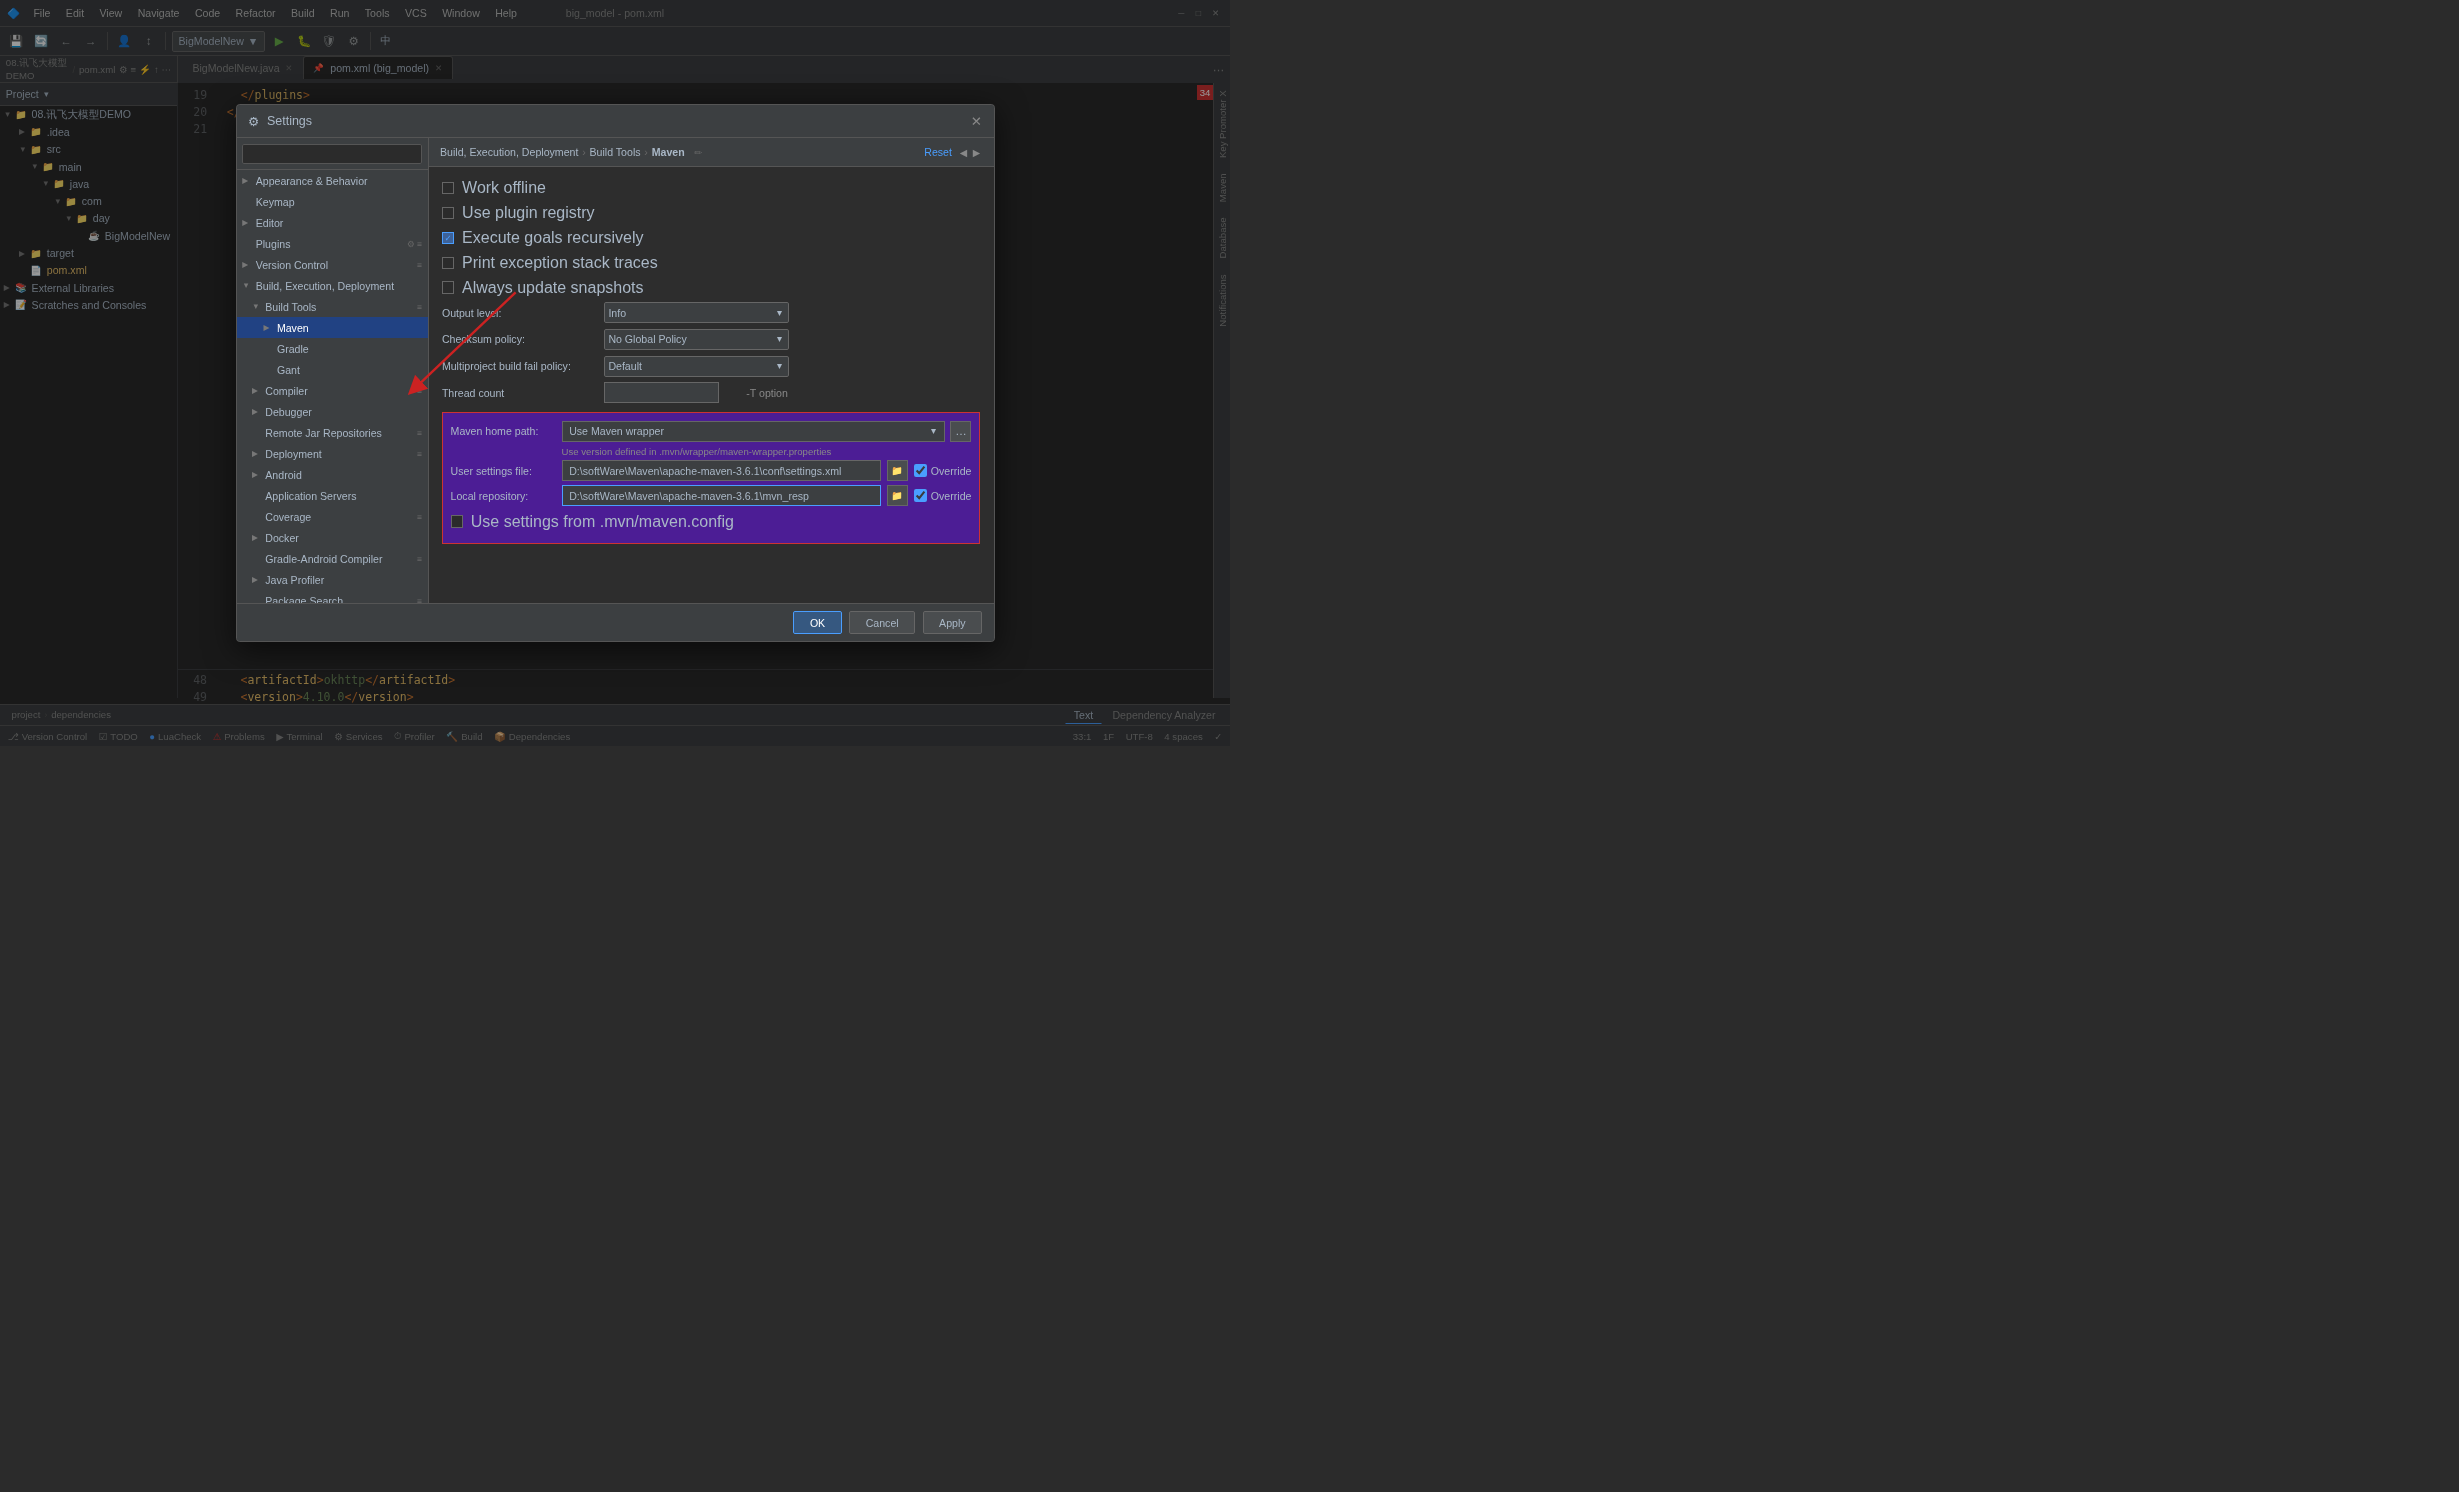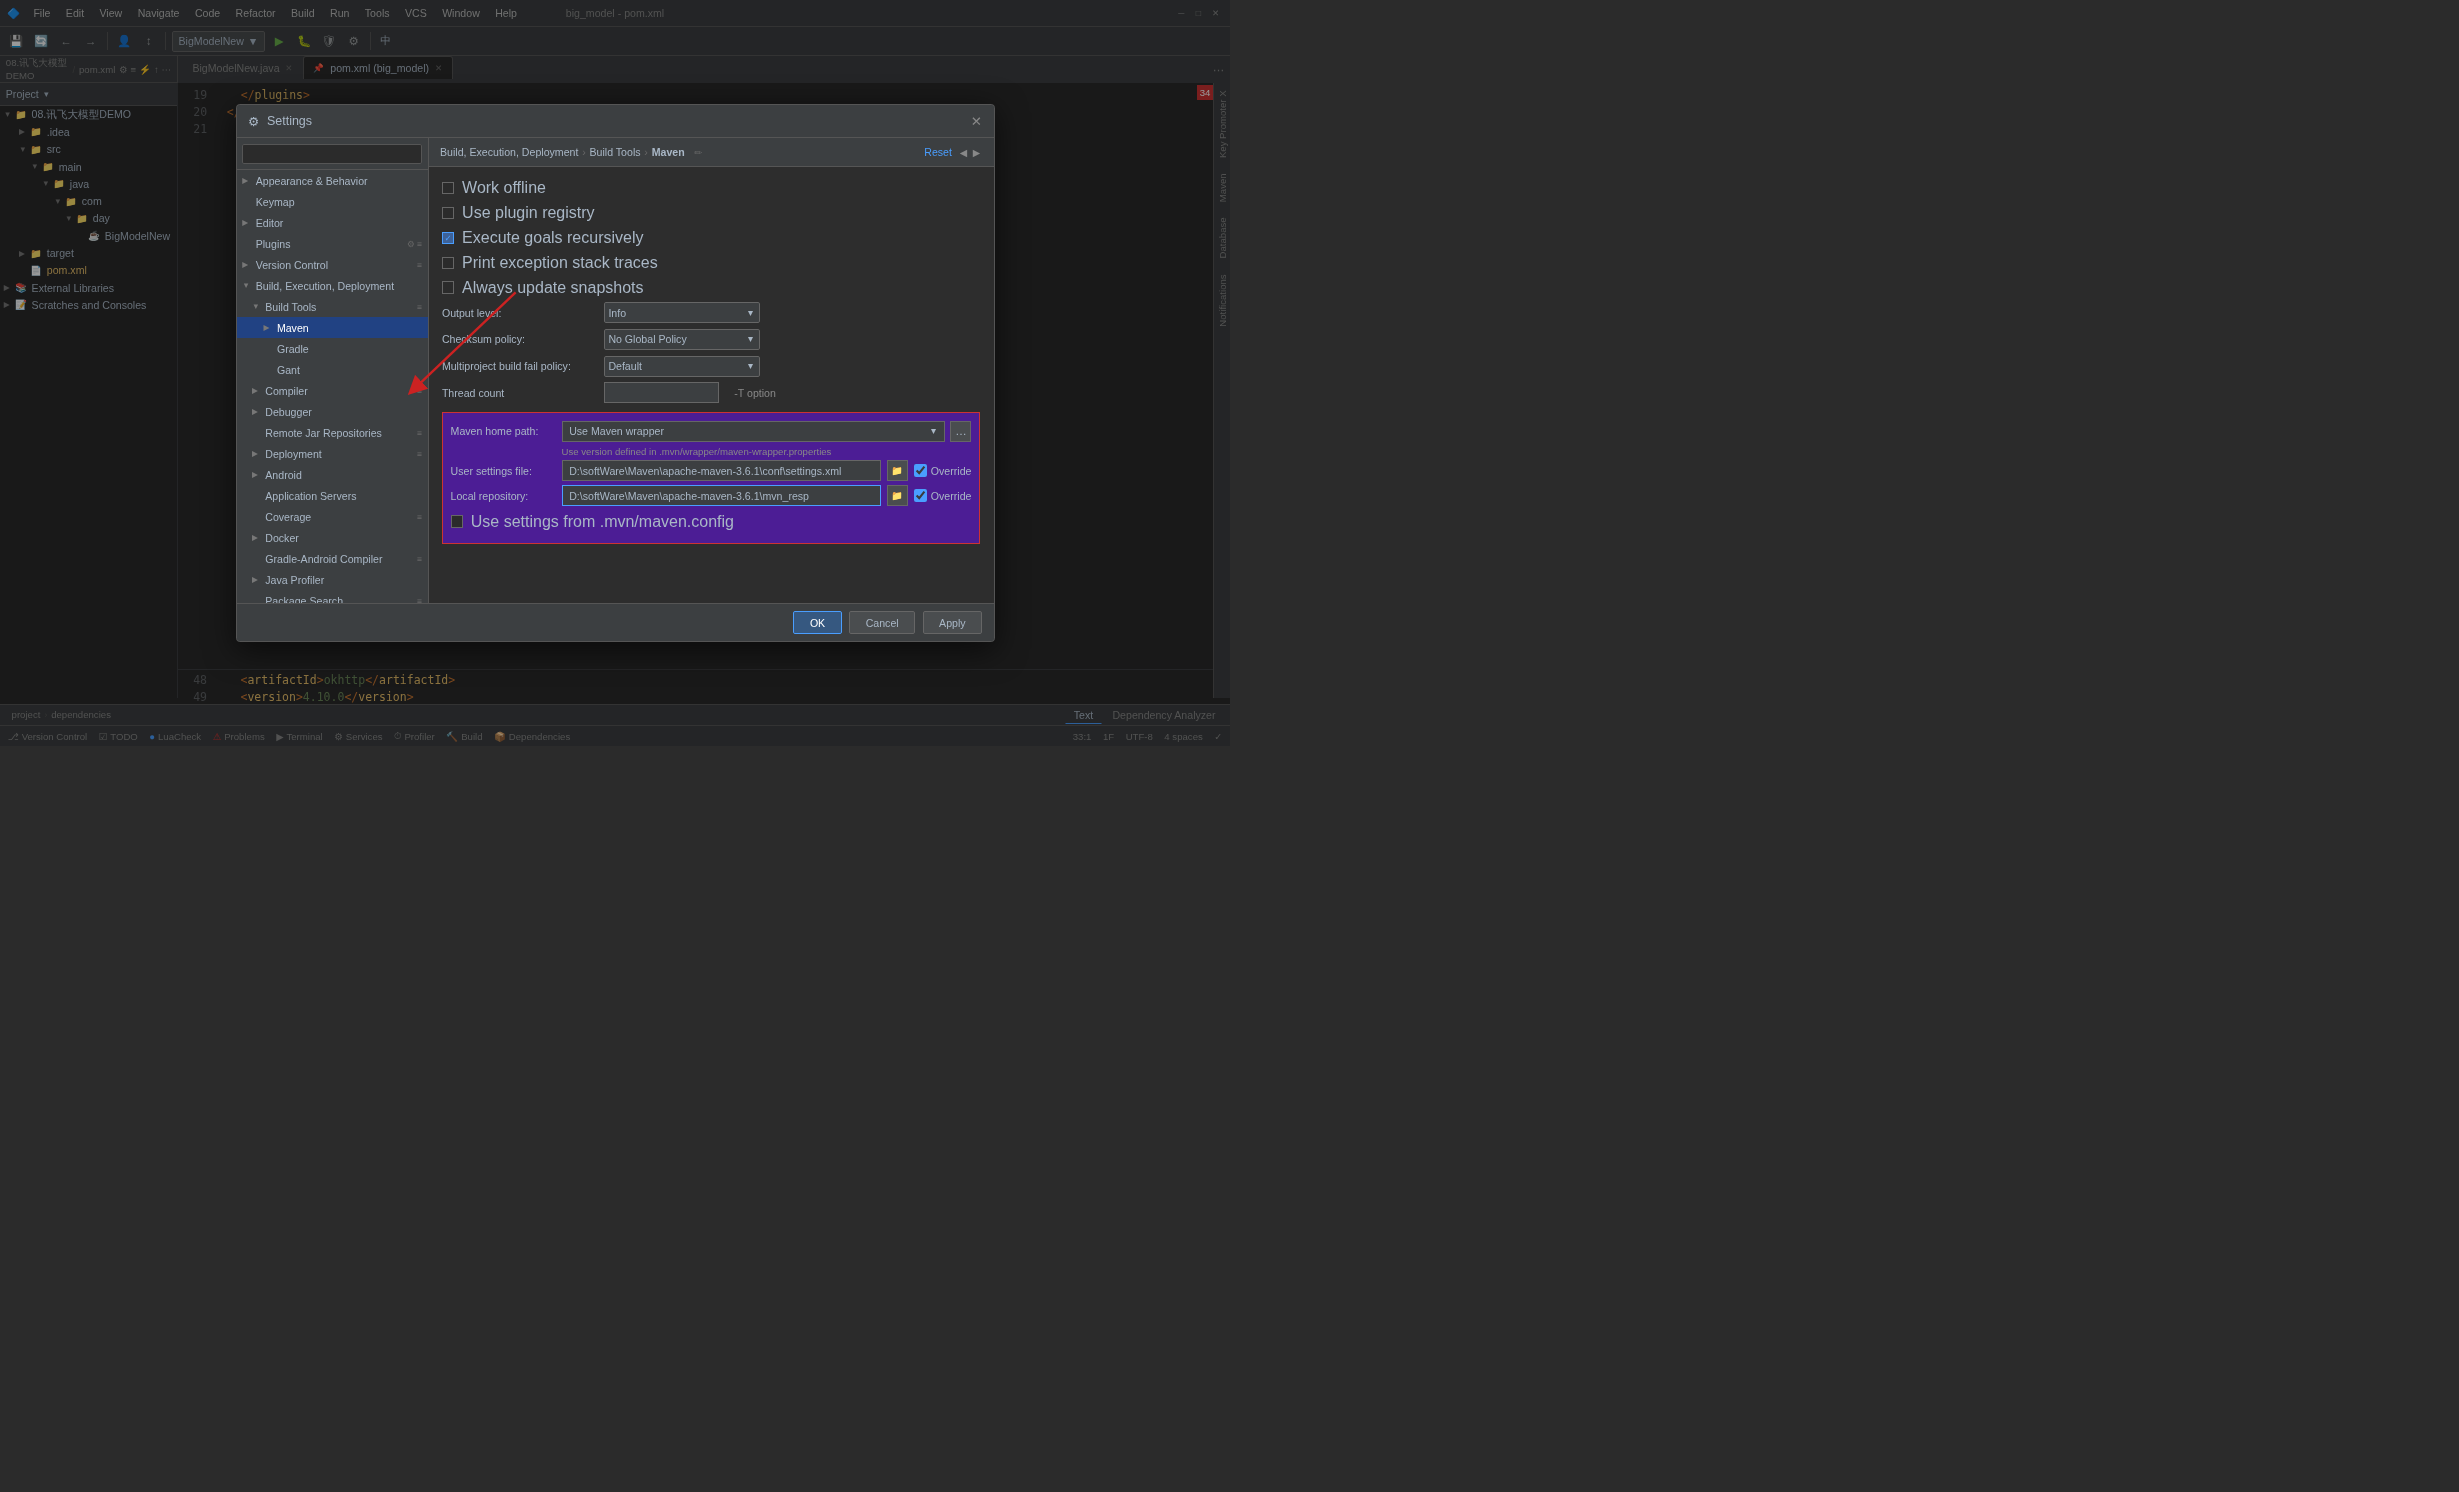--- a/index.html
+++ b/index.html
@@ -432,21 +432,21 @@
       width: 154px;
       flex-shrink: 0;
     }
     .setting-select {
       background: #3c3f41;
       border: 1px solid #666;
       color: #a9b7c6;
       font-size: 10.6px;
       padding: 1.9px 3.8px;
       height: 21px;
-      width: 156px;
+      width: 185px;
       display: flex;
       align-items: center;
       justify-content: space-between;
       cursor: pointer;
       border-radius: 1.9px;
       text-align: right;
     }
     .setting-input-field {
       background: #3c3f41;
       border: 1px solid #666;
@@ -1021,21 +1021,21 @@
           <div class="setting-dropdown-row">
             <span class="setting-field-label">Multiproject build fail policy:</span>
             <div class="setting-select">
               <span>Default</span>
               <span style="font-size:8.6px;">▼</span>
             </div>
           </div>
           <div class="setting-dropdown-row">
             <span class="setting-field-label">Thread count</span>
             <input type="text" class="setting-input-field" style="width: 115px;">
-            <span style="font-size:10.6px;color:#888;margin-left:8px;">-T option</span>
+            <span style="font-size:10.6px;color:#888;margin-left:20px;">-T option</span>
           </div>
 
           <div class="maven-section">
             <div class="maven-home-row">
               <span class="maven-home-label">Maven home path:</span>
               <div class="maven-home-select" style="flex:1;">
                 <span>Use Maven wrapper</span>
                 <span style="font-size:8.6px;">▼</span>
               </div>
               <div class="maven-home-btn">…</div>

